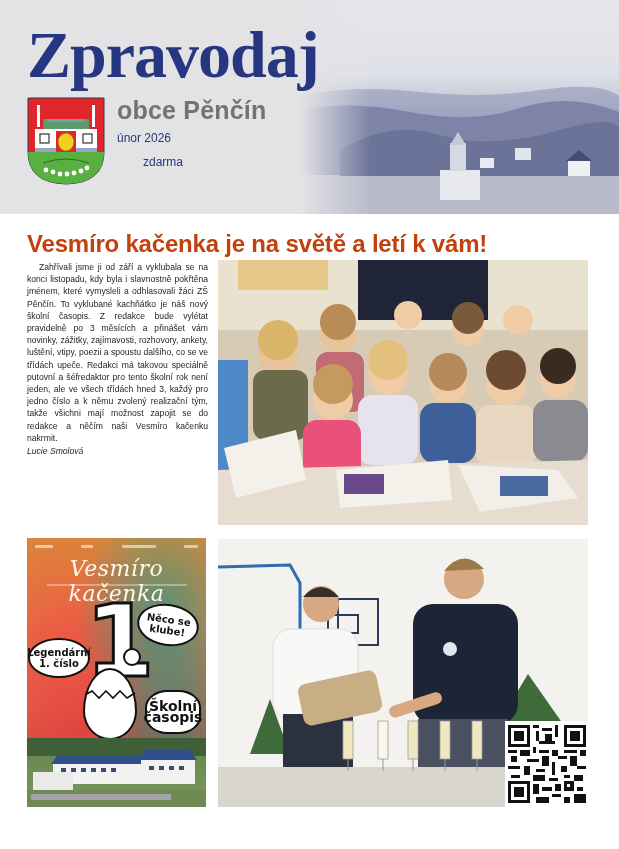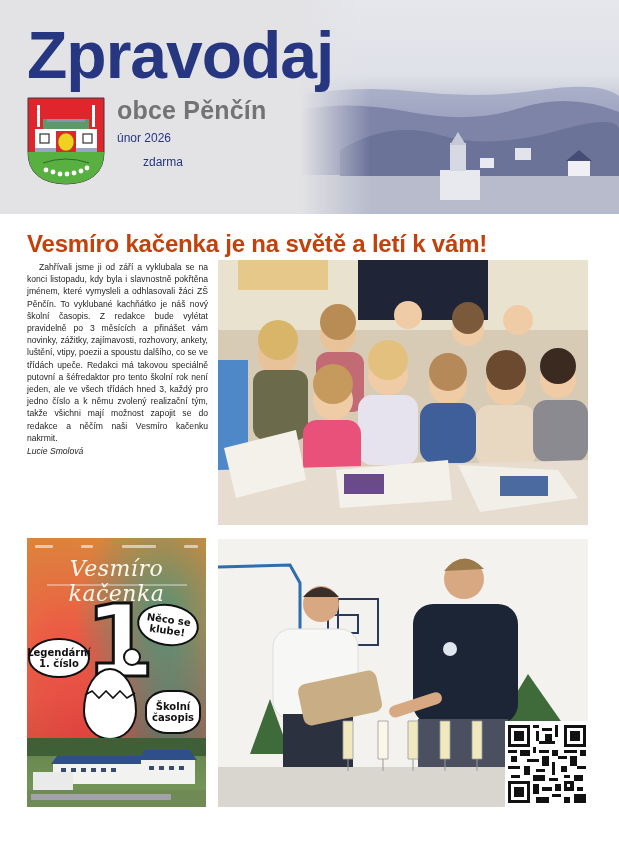--- a/index.html
+++ b/index.html
@@ -13,21 +13,21 @@
     }
     .masthead-photo {
       position: absolute; left: 300px; top: 0; width: 319px; height: 214px;
       background: linear-gradient(180deg, #e6e7ec 0%, #dfe1e8 35%, #c9ccd9 45%, #a6abc4 55%, #8d93b3 65%, #9aa0bd 75%, #c4c7d5 85%, #d2d4de 100%);
       -webkit-mask-image: linear-gradient(90deg, transparent 0%, #000 22%);
       mask-image: linear-gradient(90deg, transparent 0%, #000 22%);
     }
     .masthead-photo svg { position: absolute; left: 0; top: 0; }
     .title {
       position: absolute; left: 27px; top: 22px;
-      font-family: Liberation Sans, sans-serif; font-weight: 700;
+      font-family: Liberation Serif, serif; font-weight: 700;
       font-size: 66px; line-height: 66px; letter-spacing: -1px; color: #263680;
     }
     .coat-of-arms { position: absolute; left: 27px; top: 97px; width: 78px; height: 88px; }
     .municipality {
       position: absolute; left: 117px; top: 96px;
       font-weight: 700; font-size: 25px; color: #737373; letter-spacing: 0.2px;
     }
     .issue-date, .price {
       position: absolute; left: 117px; font-size: 12px; color: #263680;
     }
@@ -78,21 +78,21 @@
       position: absolute; left: 58px; top: 54px; font-weight: 700; font-size: 100px; line-height: 100px;
       color: #ffffff; -webkit-text-stroke: 3px #111; font-family: "DejaVu Sans", sans-serif;
     }
     .bubble {
       position: absolute; background: #ffffff; border: 2px solid #111; border-radius: 50%;
       font-weight: 700; color: #111; text-align: center; font-family: "DejaVu Sans", sans-serif;
       display: flex; align-items: center; justify-content: center;
     }
     .bubble-klube { left: 110px; top: 66px; width: 62px; height: 42px; font-size: 10px; line-height: 11px; transform: rotate(8deg); }
     .bubble-legend { left: 1px; top: 100px; width: 62px; height: 40px; font-size: 10px; line-height: 11px; }
-    .bubble-school { left: 118px; top: 152px; width: 56px; height: 44px; font-size: 10px; line-height: 11px; border-radius: 40%; }
+    .bubble-school { left: 118px; top: 152px; width: 56px; height: 44px; font-size: 14px; line-height: 11px; border-radius: 40%; }
     .egg {
       position: absolute; left: 56px; top: 130px; width: 54px; height: 72px;
       background: #ffffff; border: 2px solid #111; border-radius: 50% 50% 50% 50% / 60% 60% 40% 40%;
     }
     .egg-crack { position: absolute; left: 56px; top: 152px; }
     .dot-bubble { position: absolute; left: 96px; top: 110px; width: 18px; height: 18px; border: 2px solid #111; background: #fff; border-radius: 50%; }
     .school-strip {
       position: absolute; left: 0; top: 200px; width: 179px; height: 69px;
       background: linear-gradient(180deg, #4d6b3b 0%, #6a8a52 30%, #7a9a5a 100%);
     }

